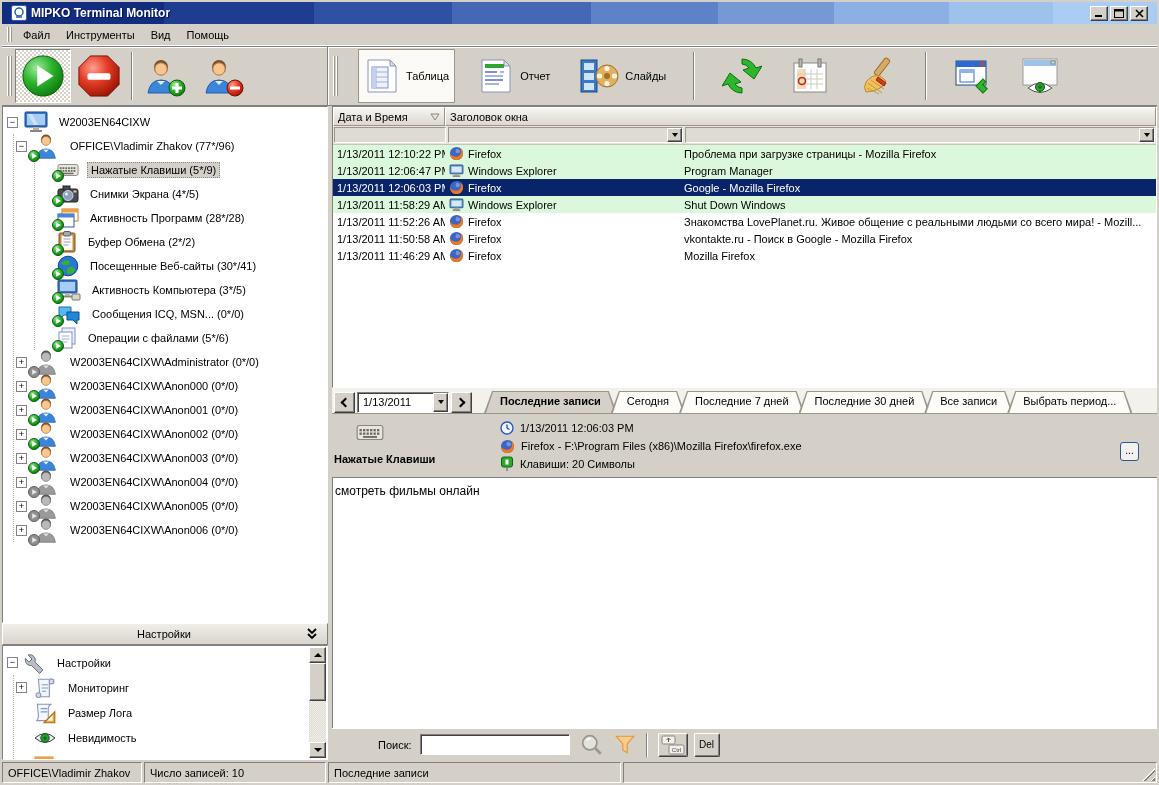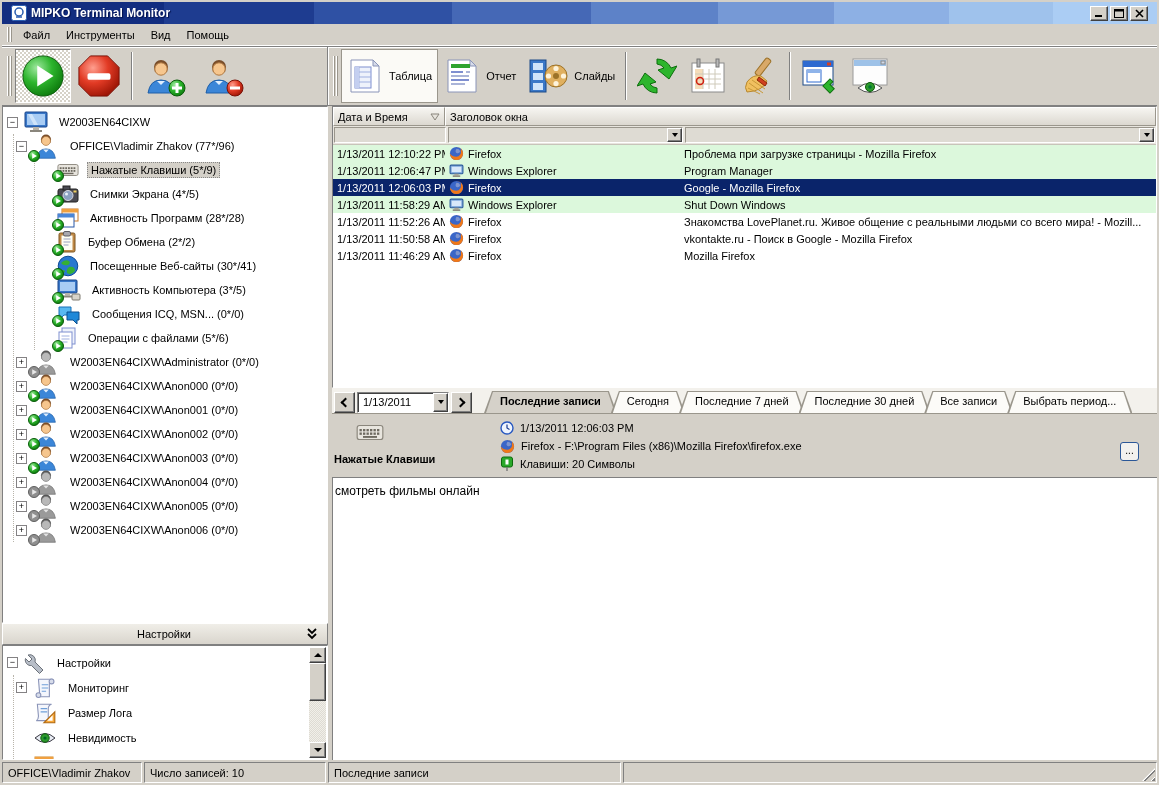--- a/index.html
+++ b/index.html
@@ -18,21 +18,21 @@
 
   
   .menubar { height:22px; flex:0 0 22px; background:#d4d0c8; border-bottom:1px solid #fff; display:flex; align-items:center; padding-left:2px; }
   .grip { width:5px; height:70%; margin:0 3px;
     background:linear-gradient(90deg,#fff 0 1px,#9a968c 1px 2px,transparent 2px 3px,#fff 3px 4px,#9a968c 4px 5px); }
   .menu-item { padding:3px 8px; cursor:default; }
 
   
   .toolbar { height:60px; flex:0 0 60px; display:flex; background:#d4d0c8; border-top:1px solid #808080; border-bottom:1px solid #808080; }
   .tb-left { width:326px; flex:0 0 326px; display:flex; align-items:center; border-right:1px solid #808080; box-shadow:inset 0 1px 0 #fff; padding-left:2px; }
-  .tb-right { flex:1; display:flex; align-items:center; box-shadow:inset 1px 1px 0 #fff; padding-left:2px; }
+  .tb-right { flex:1; display:flex; align-items:center; box-shadow:inset 1px 1px 0 #fff; padding-left:2px;gap:17px; }
   .tbtn { height:54px; display:flex; align-items:center; gap:6px; padding:0 5px; border:1px solid transparent; }
   .tbtn.pressed { border-color:#808080 #fff #fff #808080; background:#fff;
     background-image:linear-gradient(45deg,#d6d2c8 25%,transparent 25%,transparent 75%,#d6d2c8 75%),linear-gradient(45deg,#d6d2c8 25%,transparent 25%,transparent 75%,#d6d2c8 75%);
     background-size:4px 4px; background-position:0 0,2px 2px; }
   .tbtn.selected { border-color:#9a968c; background:#fbfaf6; }
   .tb-sep { width:2px; height:48px; margin:0 4px; border-left:1px solid #808080; border-right:1px solid #fff; }
   .tb-label { white-space:nowrap; }
 
   
   .main { flex:1; display:flex; min-height:0; }
@@ -945,20 +945,43 @@
               <span>Клавиши: 20 Символы</span>
             </div>
         </div>
         <div class="more-btn">...</div>
       </div>
 
       <div class="content">
         <span>смотреть фильмы онлайн</span>
       </div>
 
+      <div class="searchbar">
+        <span class="search-label">Поиск:</span>
+        <input class="search-input" value="" style="">
+        <span class="sb-icon">
+            <svg width="24" height="24">
+              <use href="#i-mag"></use>
+            </svg>
+          </span>
+        <span class="sb-icon">
+            <svg width="22" height="22">
+              <use href="#i-funnel"></use>
+            </svg>
+          </span>
+        <span class="sb-sep"></span>
+        <span class="keybtn">
+            <svg width="24" height="20">
+              <use href="#i-ctrlkey"></use>
+            </svg>
+          </span>
+        <span class="keybtn">
+            <span class="del-label">Del</span>
+          </span>
+      </div>
     </div>
   </div>
 
   <div class="statusbar">
     <div class="spanel sp1">OFFICE\Vladimir Zhakov</div>
     <div class="spanel sp2">Число записей: 10</div>
     <div class="spanel sp3">Последние записи</div>
     <div class="spanel sp4">
         <span class="sizegrip"></span>
       </div>

